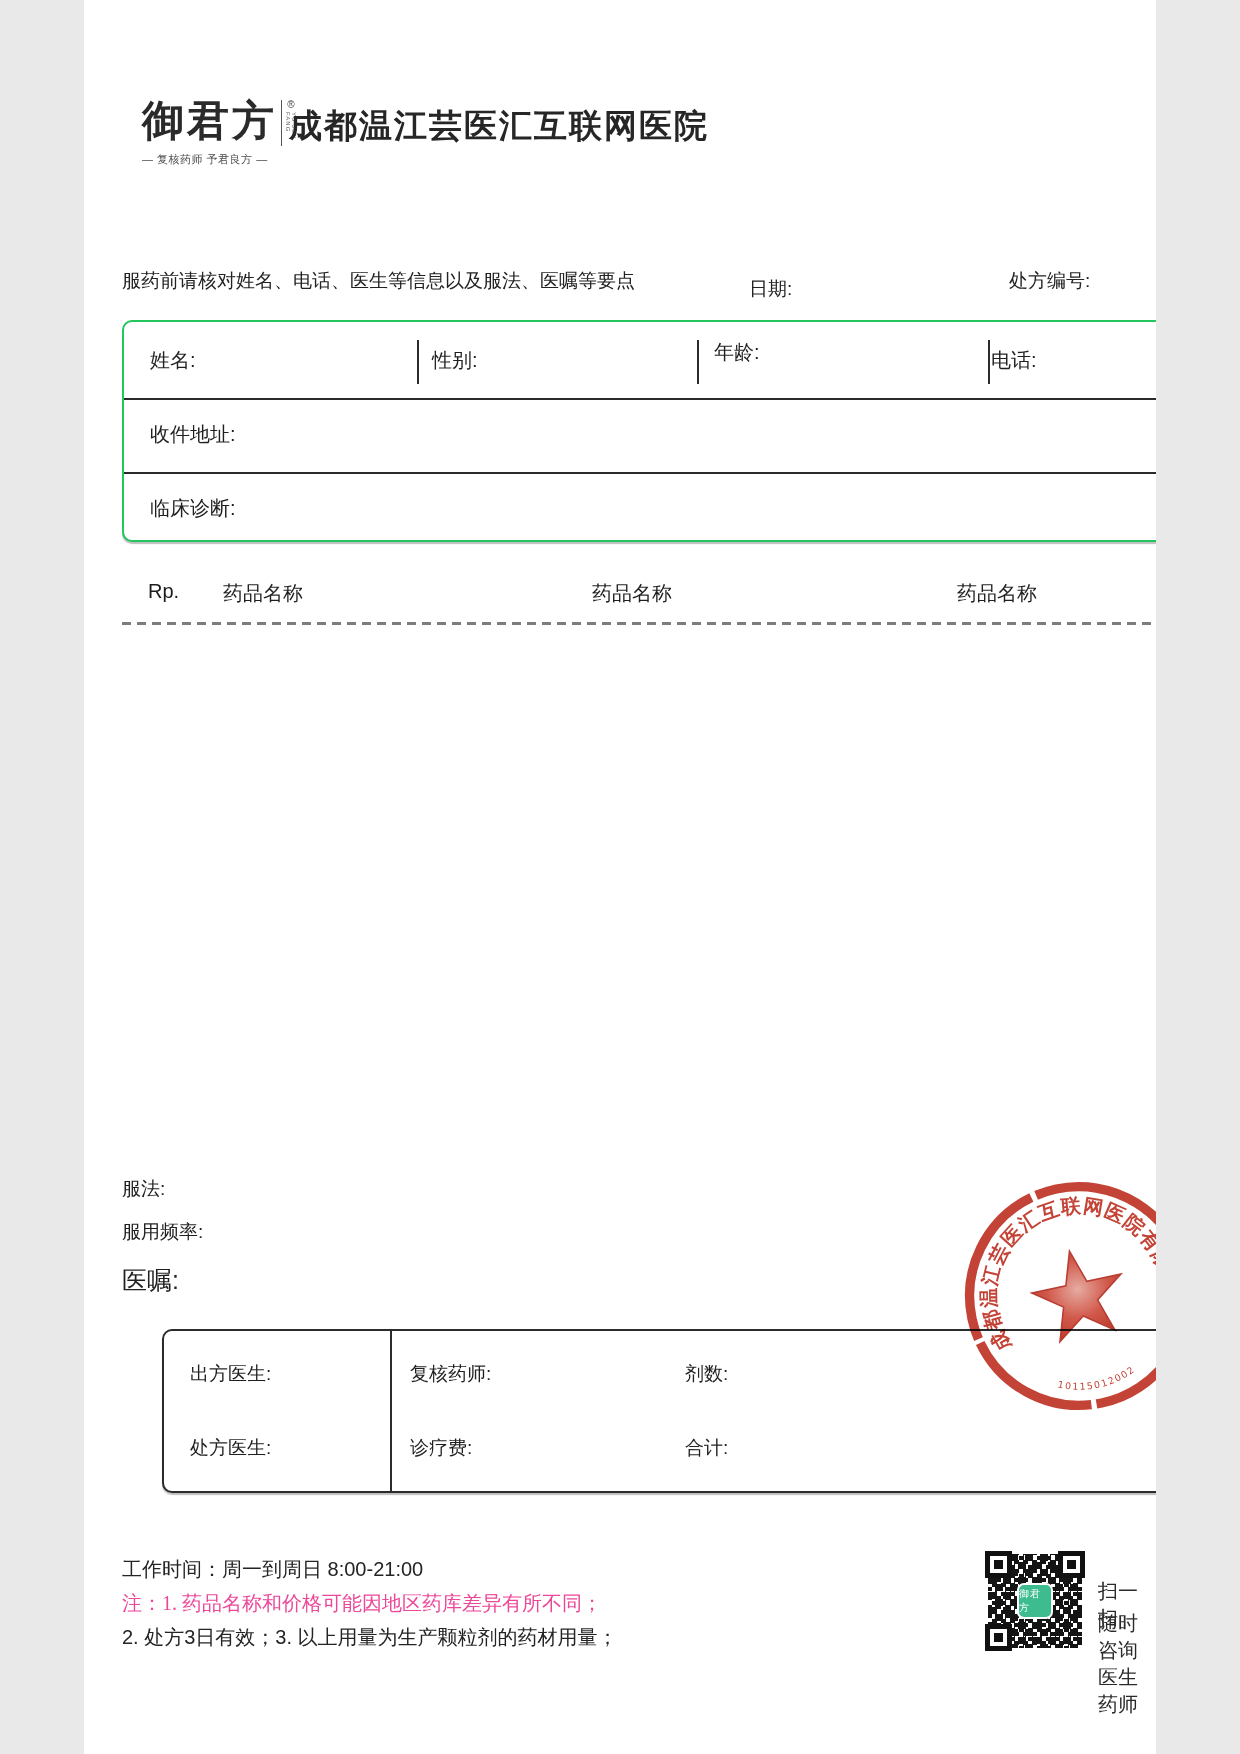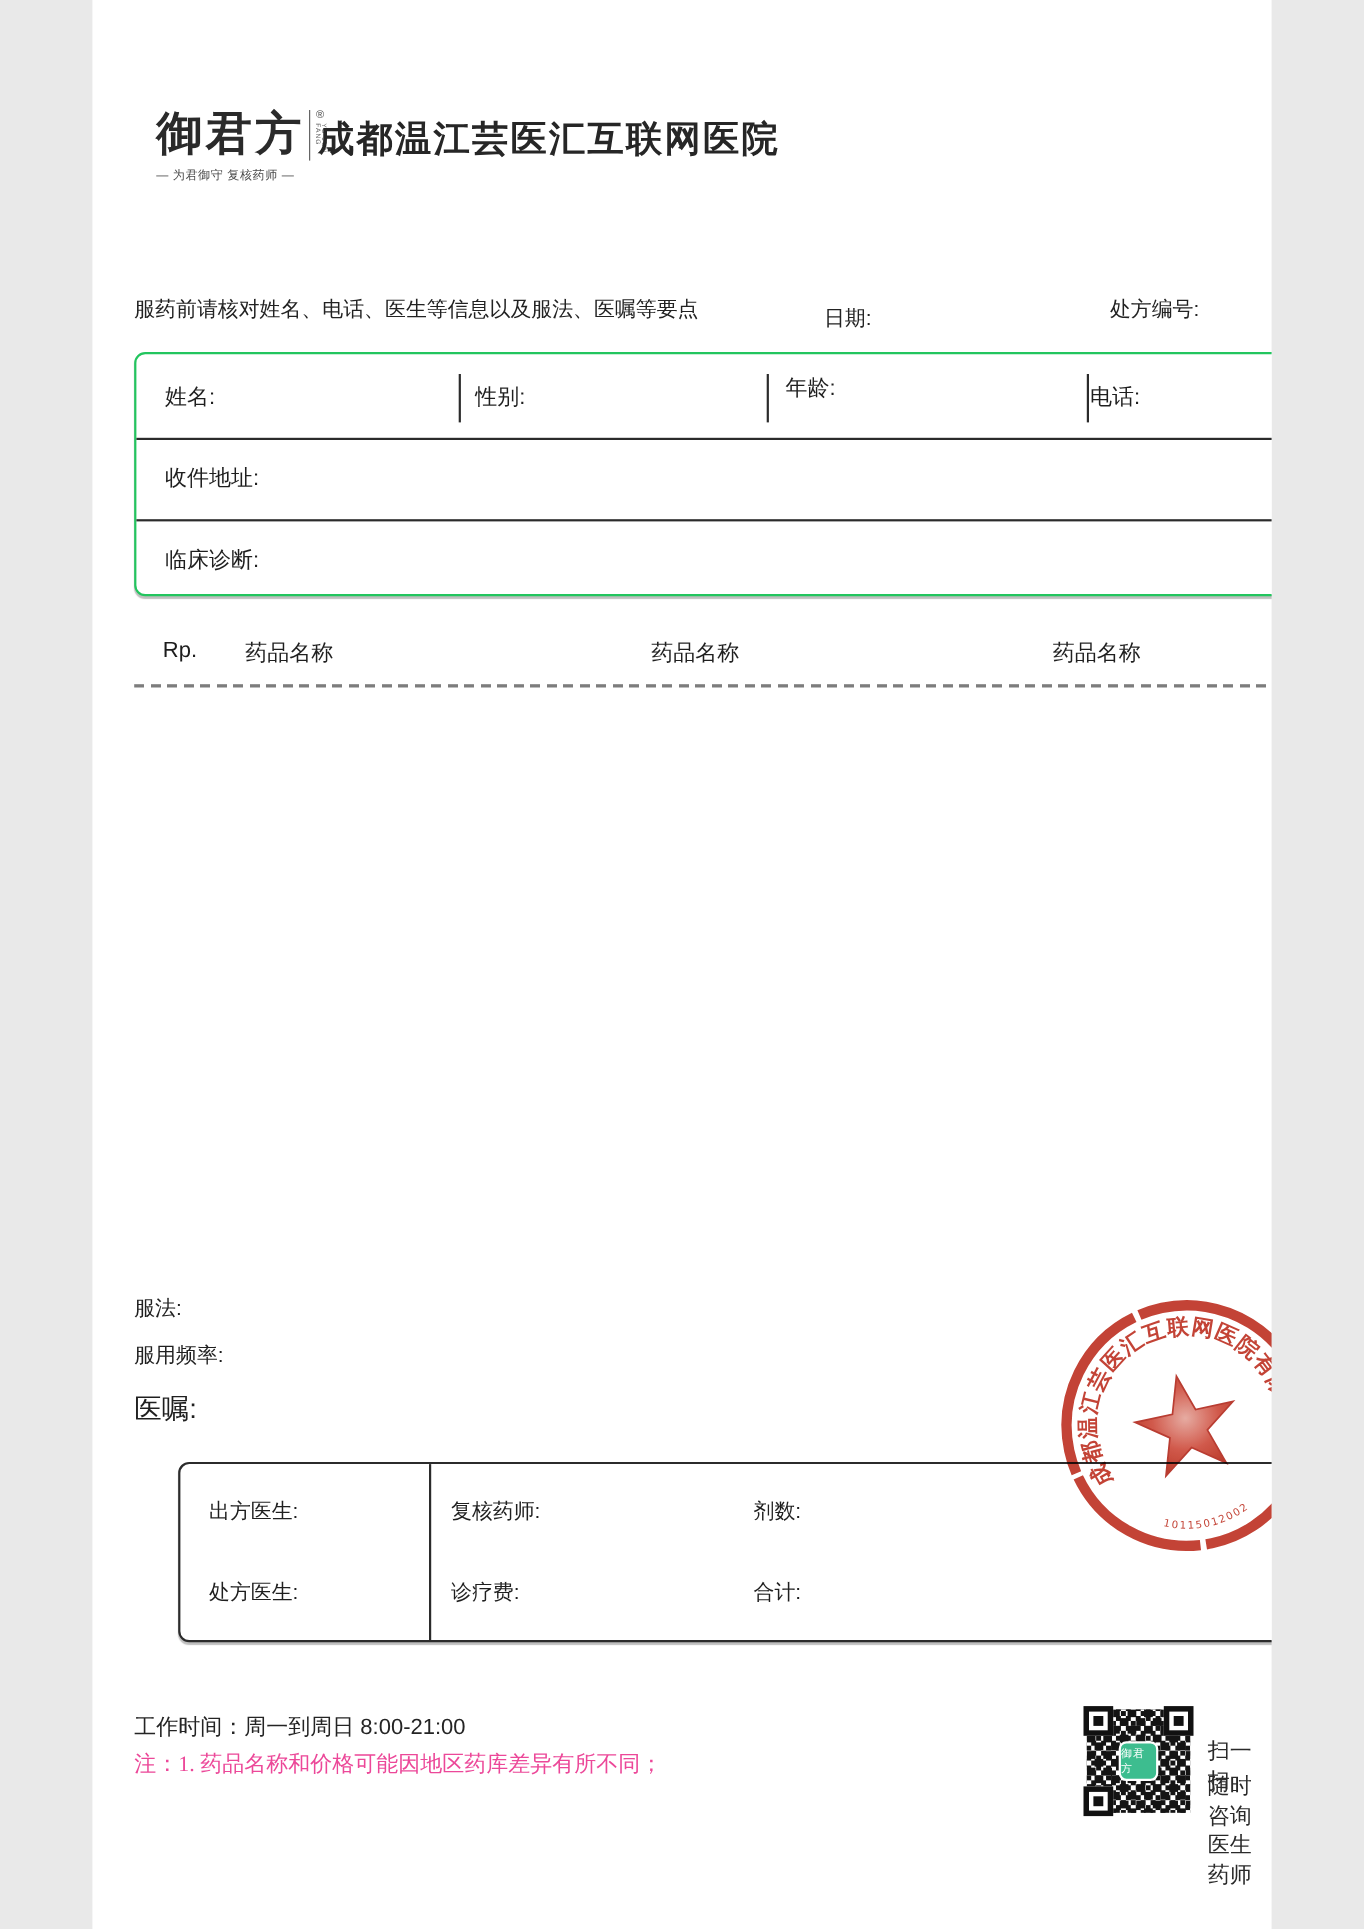--- a/index.html
+++ b/index.html
@@ -103,21 +103,21 @@
 
 <div class="page">
 
   <div class="abs logo-block">
     <div class="logo-text">御君方</div>
     <div class="logo-side">
       <span class="logo-reg">®</span>
       <span class="logo-vert">YU JUN FANG</span>
     </div>
   </div>
-  <div class="abs logo-tagline">— 为君御守 复核药师 —</div>
+  <div class="abs logo-tagline">— 复核药师 予君良方 —</div>
   <div class="abs meta-notice">服药前请核对姓名、电话、医生等信息以及服法、医嘱等要点</div>
 
   <div class="abs hospital-title">成都温江芸医汇互联网医院</div>
   <div class="abs meta-date">日期:</div>
   <div class="abs meta-rxno">处方编号:</div>
 
   <div class="abs patient-box">
     <span class="p-label p-name">姓名:</span>
     <span class="p-label p-gender">性别:</span>
     <span class="p-label p-age">年龄:</span>
@@ -168,20 +168,21 @@
         <textPath href="#arcName" startOffset="50%" text-anchor="middle">成都温江芸医汇互联网医院有限公司</textPath>
       </text>
       <text font-size="9" fill="#c0392b" letter-spacing="1.5" style="font-family:'DejaVu Sans','Liberation Sans',sans-serif">
         <textPath href="#arcSerial" startOffset="50%" text-anchor="middle">5101150120023</textPath>
       </text>
     </svg>
   </div>
 
   <div class="abs note-hours">工作时间：周一到周日 8:00-21:00</div>
   <div class="abs note-1">注：1. 药品名称和价格可能因地区药库差异有所不同；</div>
+  <div class="abs note-2">2. 处方3日有效；3. 以上用量为生产颗粒剂的药材用量；</div>
 
   <div class="abs qr">
     <div class="qr-noise"></div>
     <div class="qr-finder qr-tl"></div>
     <div class="qr-finder qr-tr"></div>
     <div class="qr-finder qr-bl"></div>
     <div class="qr-logo">
       <span>御君方</span>
     </div>
   </div>

